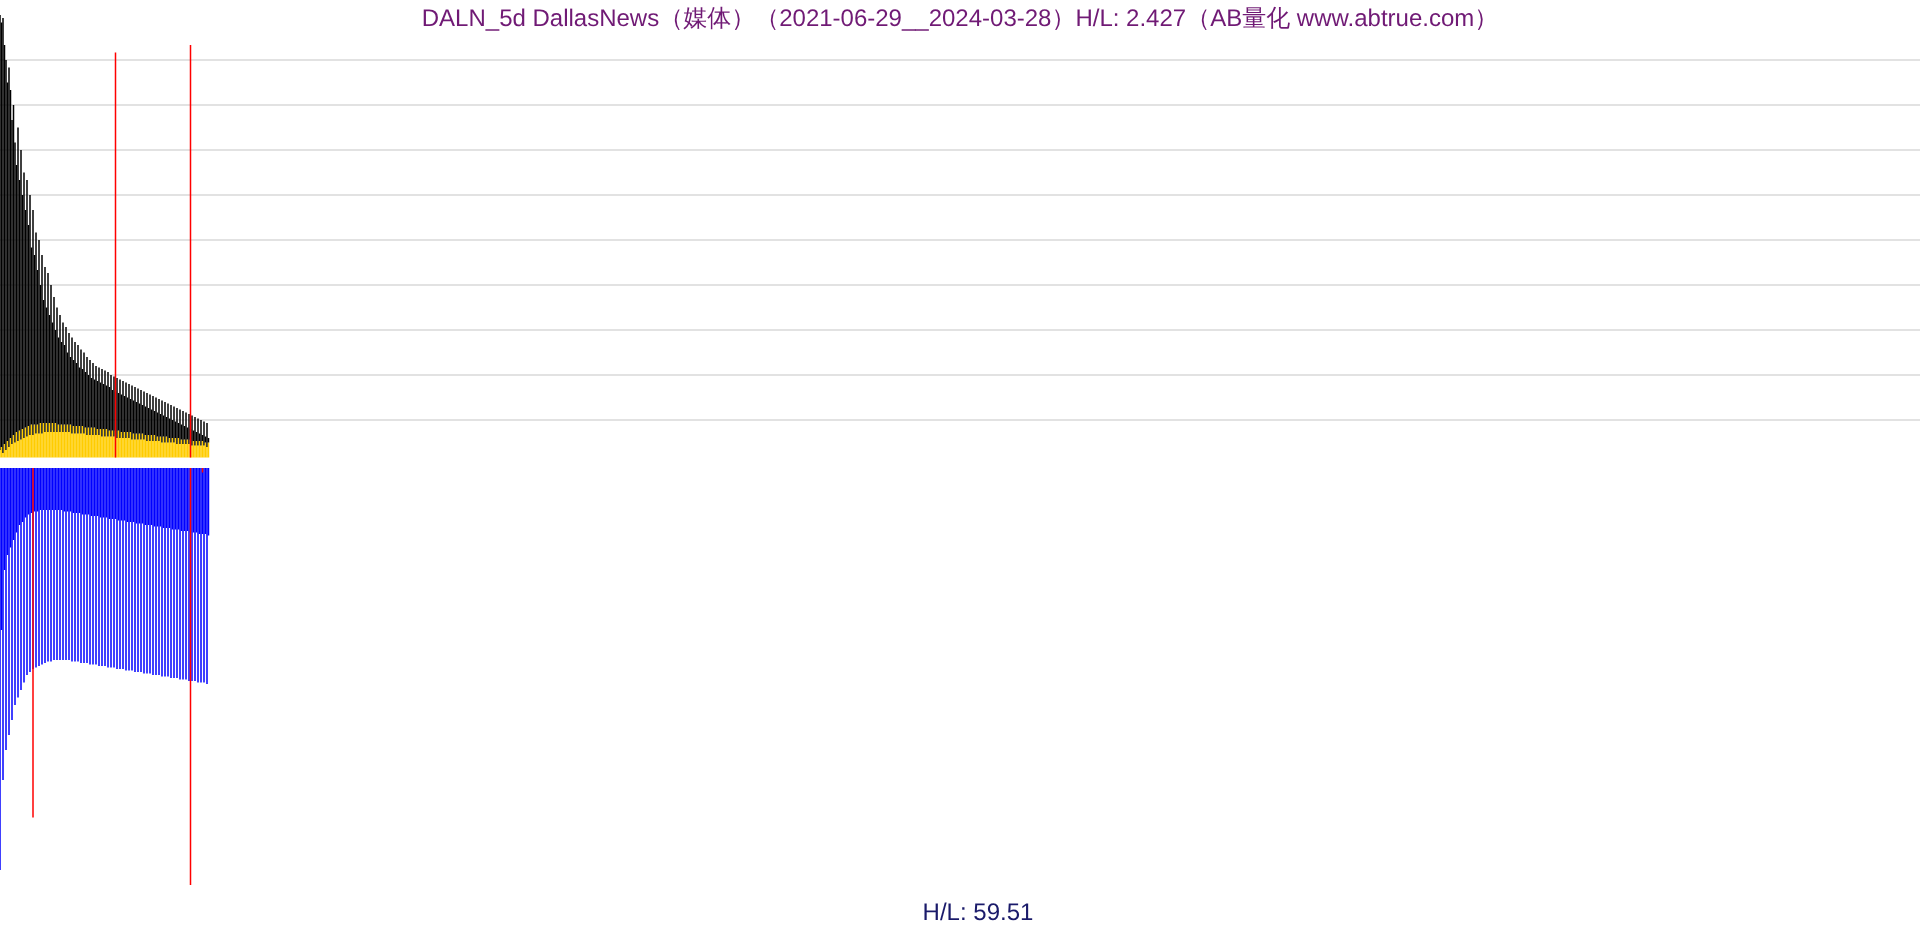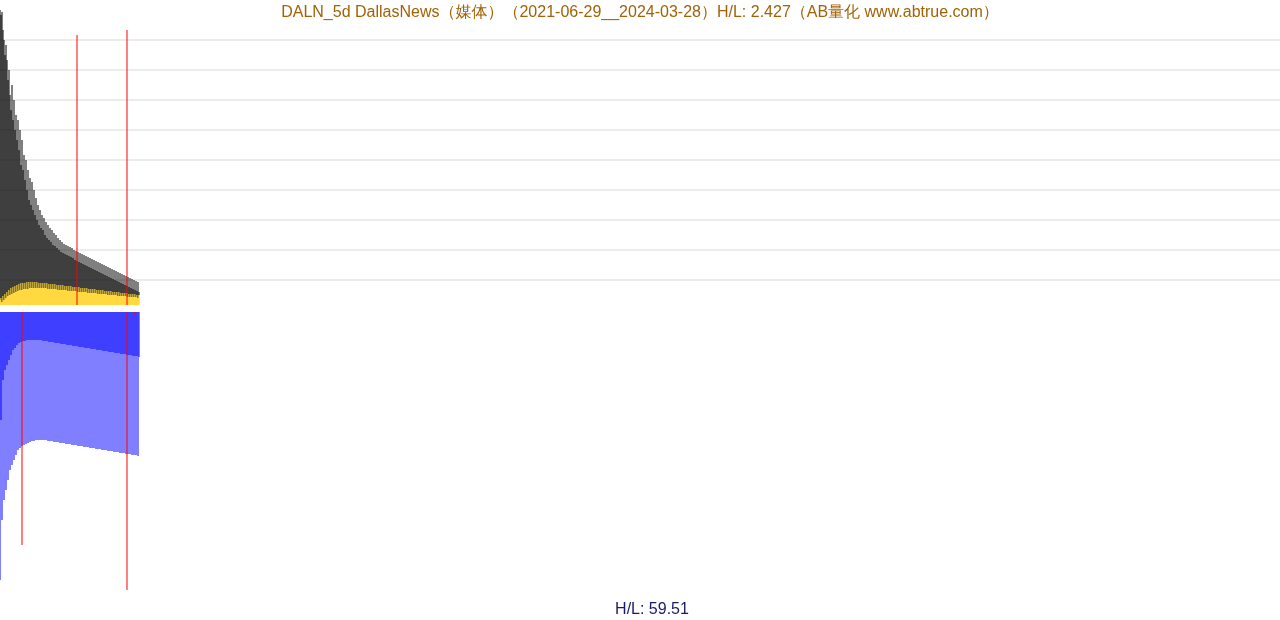--- a/index.html
+++ b/index.html
@@ -11,21 +11,21 @@
     font-family: "Segoe UI", Arial, sans-serif;
     overflow: hidden;
   }
   .title {
     position: absolute;
     top: 2px;
     left: 0;
     width: 100%;
     text-align: center;
     font-size: 16px;
-    color: #a16207;
+    color: #701a75;
   }
   .footer {
     position: absolute;
     bottom: 2px;
     left: 12px;
     width: 100%;
     text-align: center;
     font-size: 16px;
     color: #1a1a6a;
   }

